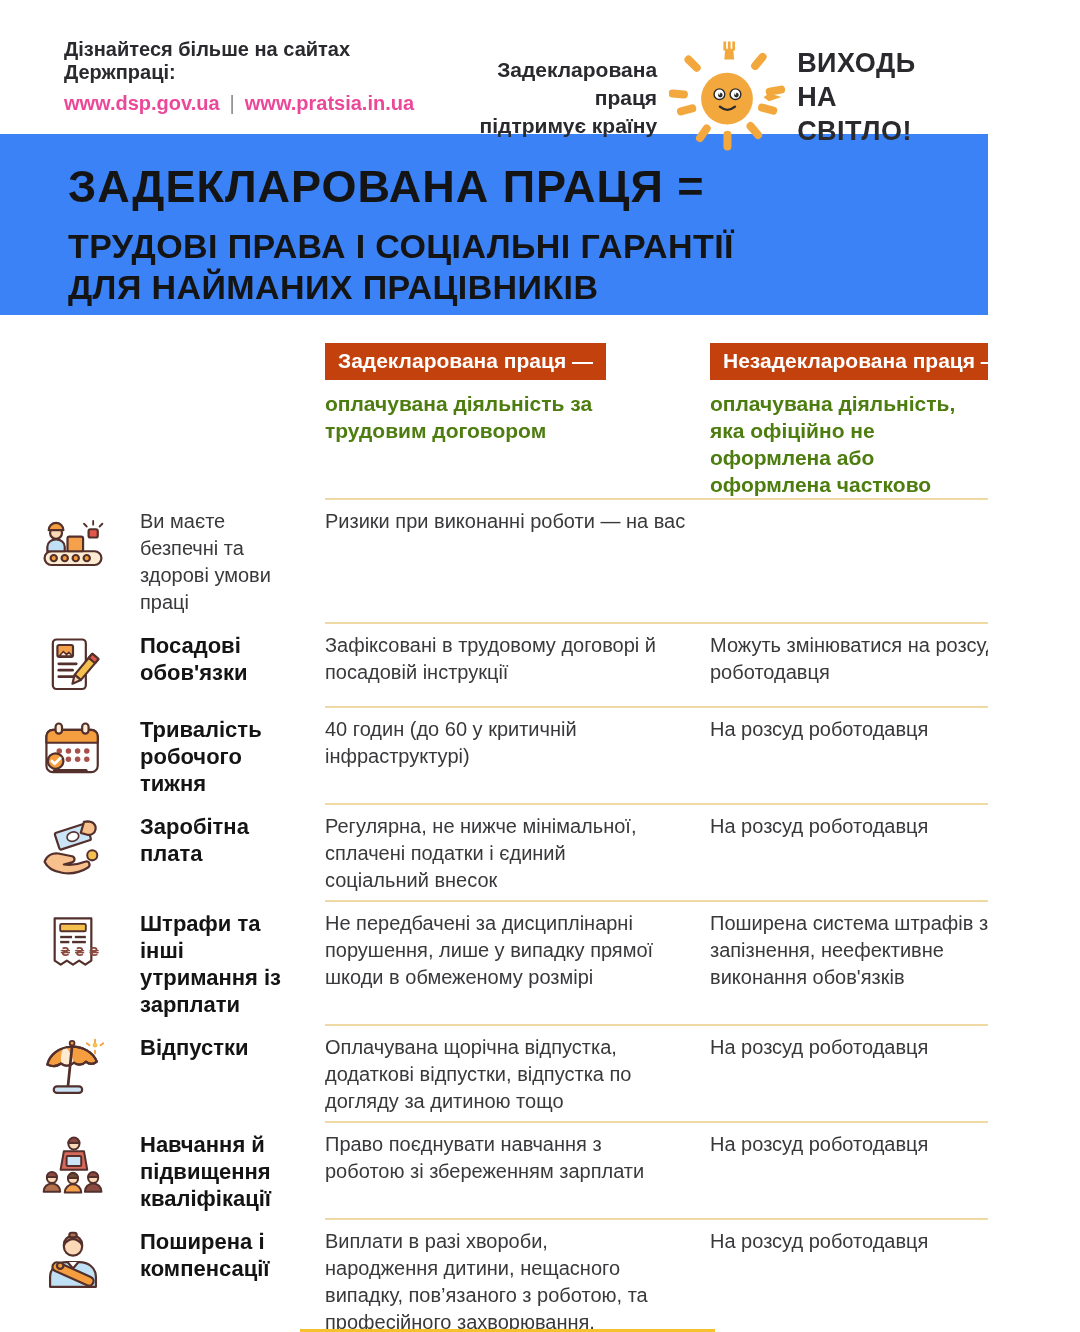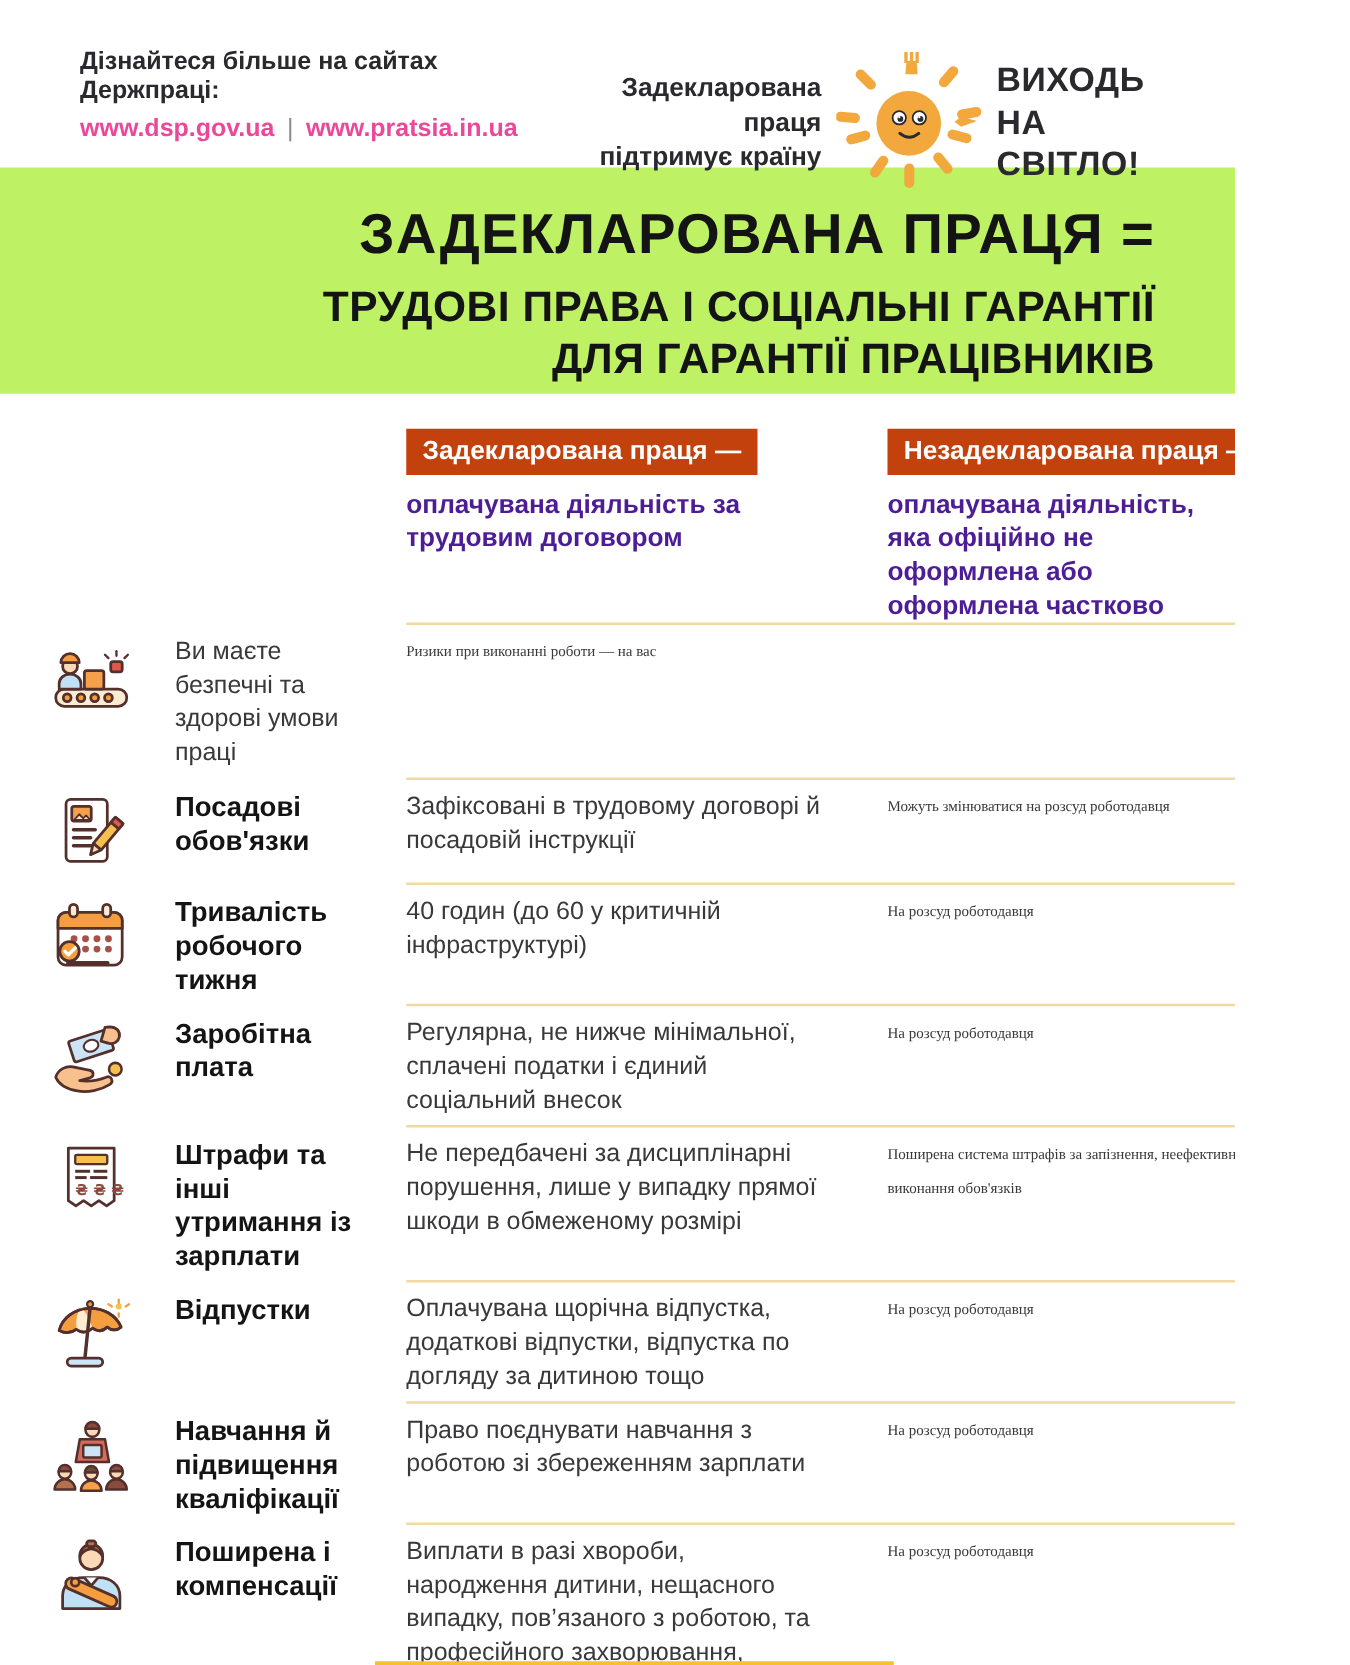--- a/index.html
+++ b/index.html
@@ -11,41 +11,41 @@
           align-items:flex-start;padding:38px 40px 0 64px;}
   .info-label{font-size:20px;font-weight:bold;color:#2a2a2e;}
   .links{margin-top:8px;font-size:20px;font-weight:bold;display:flex;gap:10px;align-items:center;}
   .links a{color:#ec4899;text-decoration:none;}
   .sep{color:#8c8c90;font-weight:normal;}
   .brand{display:flex;align-items:center;gap:12px;}
   .tagline{text-align:right;font-size:21px;font-weight:bold;line-height:1.32;color:#2a2a2e;}
   .slogan{font-size:27px;font-weight:800;line-height:1.25;letter-spacing:.5px;color:#2a2a2e;}
 
   
-  .banner{background:#bef264;height:181px;box-sizing:border-box;padding:27px 64px 0 68px;text-align:right;}
+  .banner{background:#3b82f6;height:181px;box-sizing:border-box;padding:27px 64px 0 68px;}
   .banner .l1{font-size:45px;font-weight:800;color:#141414;letter-spacing:1px;margin-bottom:13px;}
   .banner .l23{font-size:34px;font-weight:800;color:#141414;letter-spacing:.4px;line-height:1.2;}
 
   
   .table{padding:28px 0 0 40px;position:relative;}
   .grid{display:grid;grid-template-columns:100px 185px 385px 320px;}
   .colhead-left{grid-column:3;}
   .colhead-right{grid-column:4;}
   .head-box{display:inline-block;background:#c2410c;color:#fff;font-weight:bold;
             font-size:21px;padding:6px 13px 7px;}
-  .head-desc{font-size:21px;font-weight:bold;color:#4c1d95;line-height:27px;margin-top:10px;
+  .head-desc{font-size:21px;font-weight:bold;color:#4d7c0f;line-height:27px;margin-top:10px;
              padding-right:46px;min-height:87px;}
   .trow{display:grid;grid-template-columns:100px 185px 385px 320px;position:relative;
         padding:10px 0 6px;}
   .row-divider{position:absolute;top:0;left:285px;width:705px;height:2px;background:#F0D9A2;}
   .icon-cell{padding-top:2px;}
   .icon-cell svg{width:66px;height:66px;display:block;}
   .label-cell{font-size:22px;font-weight:bold;color:#141414;line-height:27px;padding-right:20px;}
   .decl-cell{font-size:20px;color:#39393c;line-height:27px;padding-right:50px;}
-  .undecl-cell{font-size:12px;color:#39393c;line-height:27px;padding-right:8px;font-family:Liberation Serif, serif;}
+  .undecl-cell{font-size:20px;color:#39393c;line-height:27px;padding-right:8px;}
   .bottom-divider{position:absolute;left:300px;bottom:0;width:415px;height:3px;background:#F5C12E;}
 </style>
 </head>
 <body>
 
 <div class="page">
 
   <header class="topbar">
     <div>
       <div class="info-label">Дізнайтеся більше на сайтах Держпраці:</div>
@@ -98,21 +98,21 @@
       <div class="slogan">
         <div>ВИХОДЬ</div>
         <div>НА СВІТЛО!</div>
       </div>
     </div>
   </header>
 
   <section class="banner">
     <div class="l1">ЗАДЕКЛАРОВАНА ПРАЦЯ =</div>
     <div class="l23">ТРУДОВІ ПРАВА І СОЦІАЛЬНІ ГАРАНТІЇ</div>
-    <div class="l23">ДЛЯ ГАРАНТІЇ ПРАЦІВНИКІВ</div>
+    <div class="l23">ДЛЯ НАЙМАНИХ ПРАЦІВНИКІВ</div>
   </section>
 
   <main class="table">
 
     <div class="grid">
       <div class="colhead-left">
         <span class="head-box">Задекларована праця —</span>
         <div class="head-desc">оплачувана діяльність за трудовим договором</div>
       </div>
       <div class="colhead-right">

